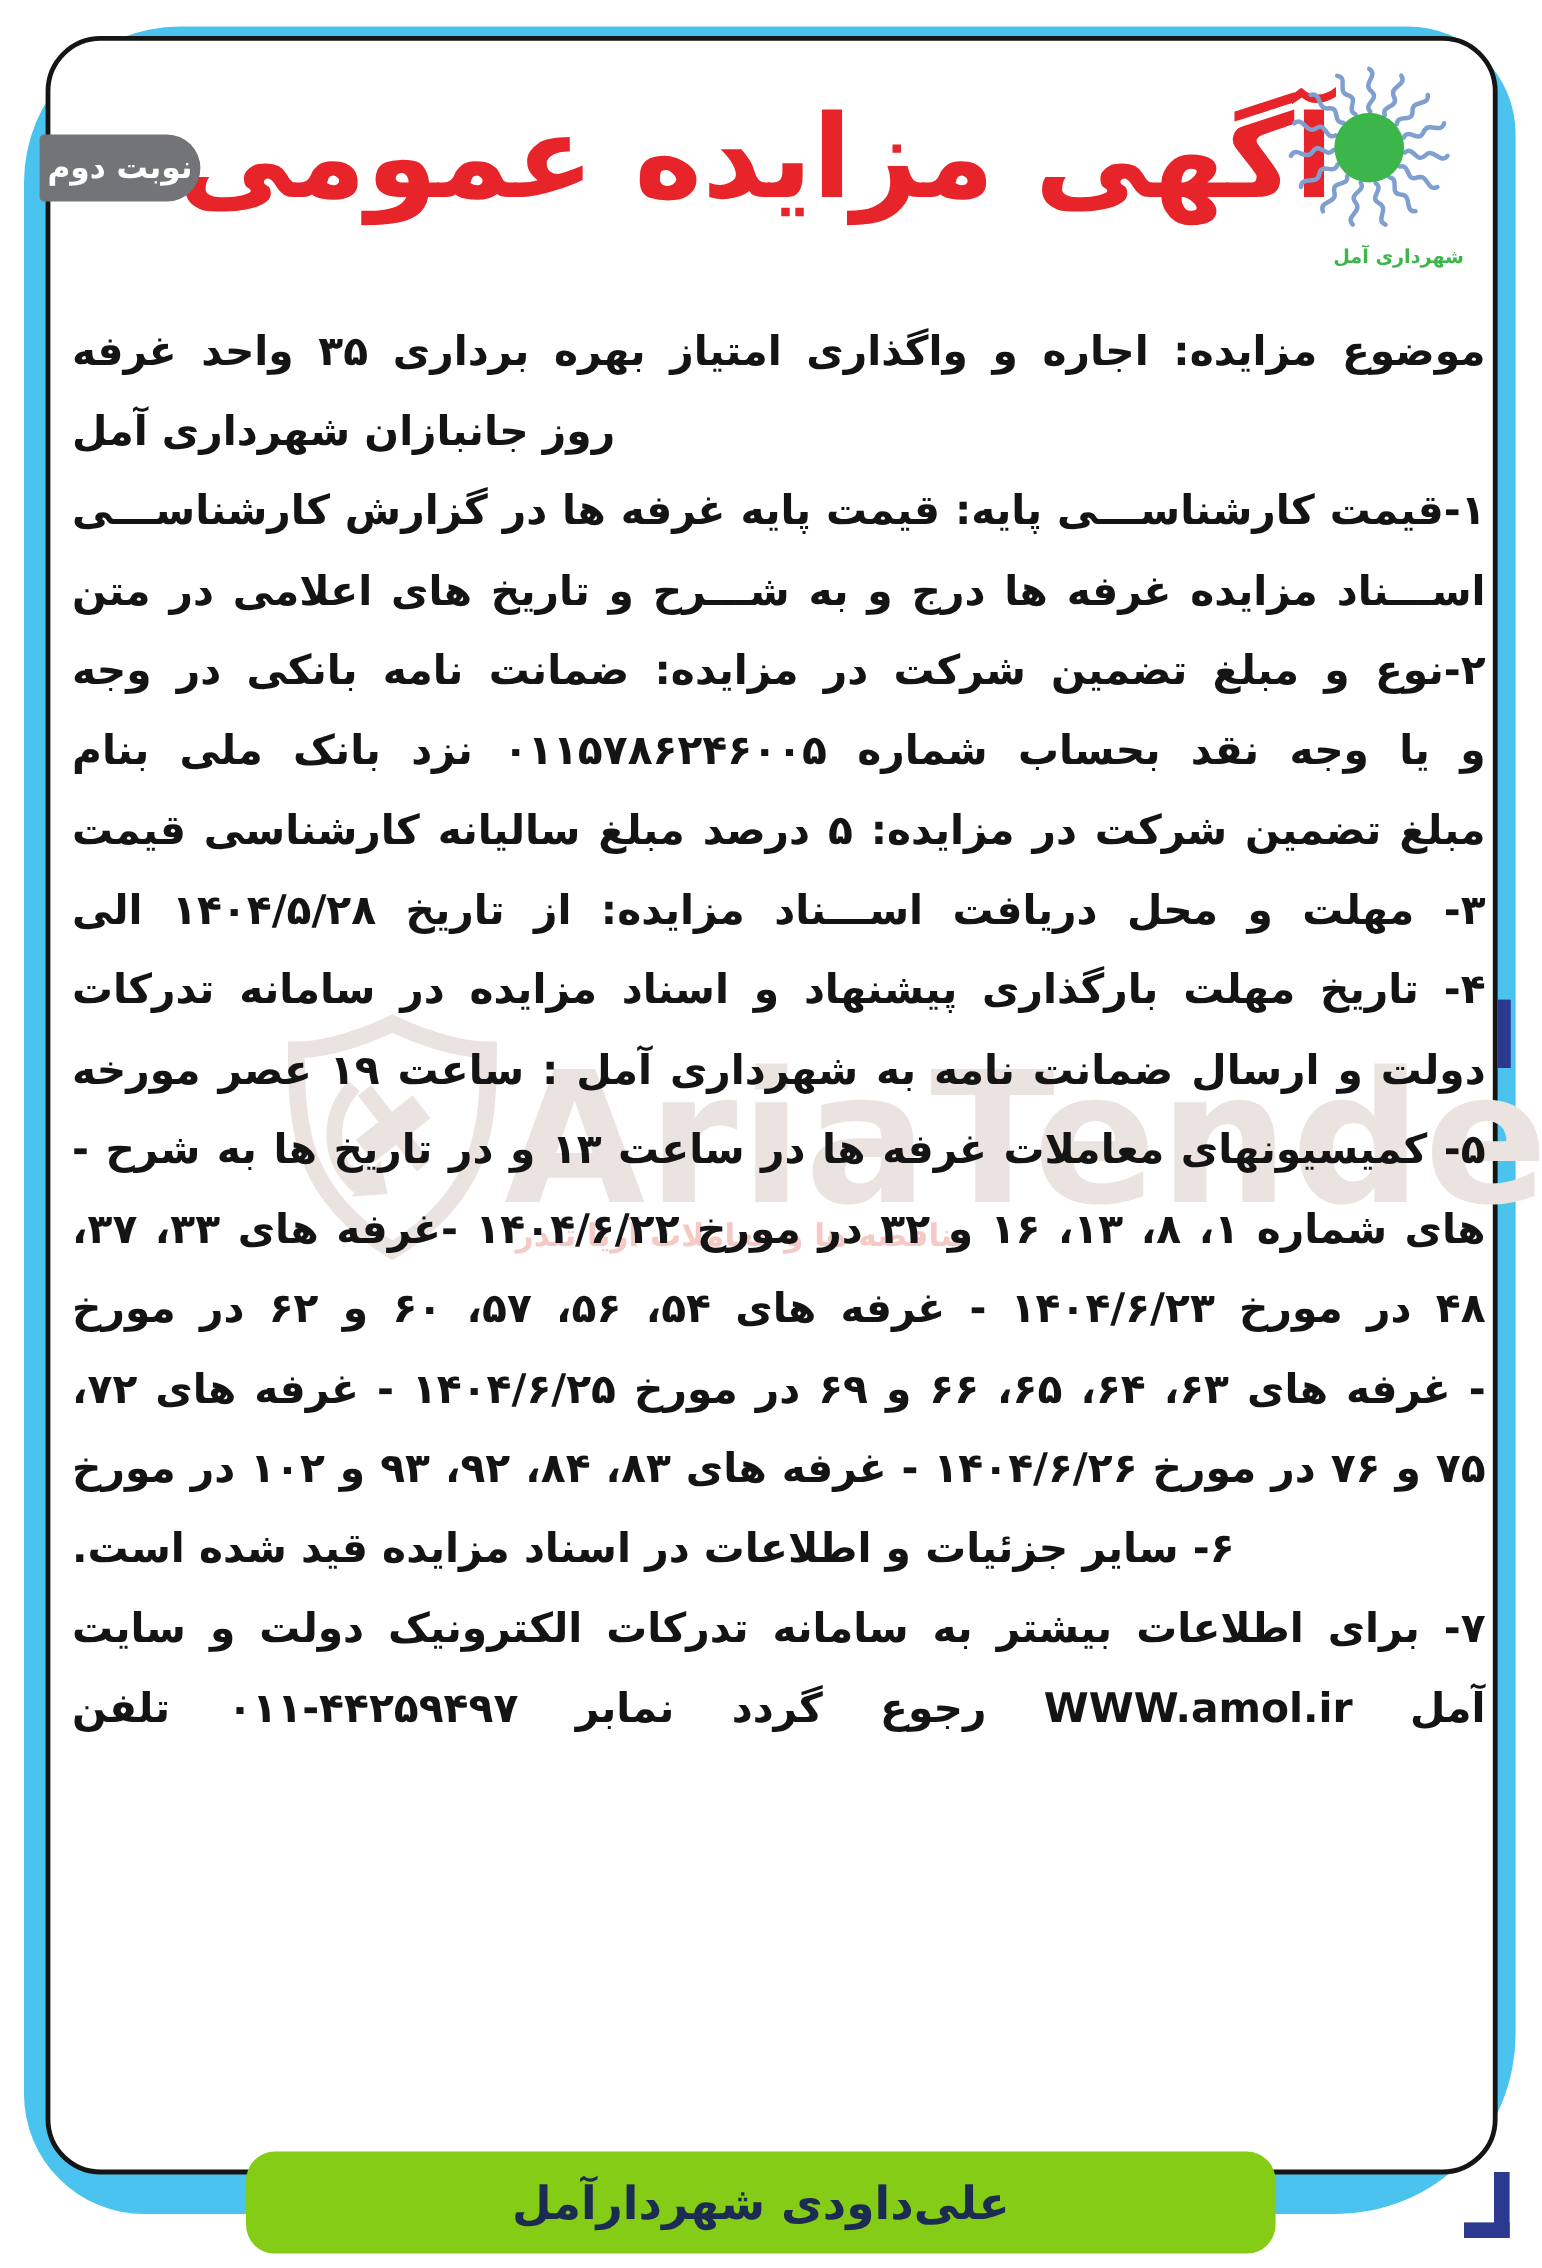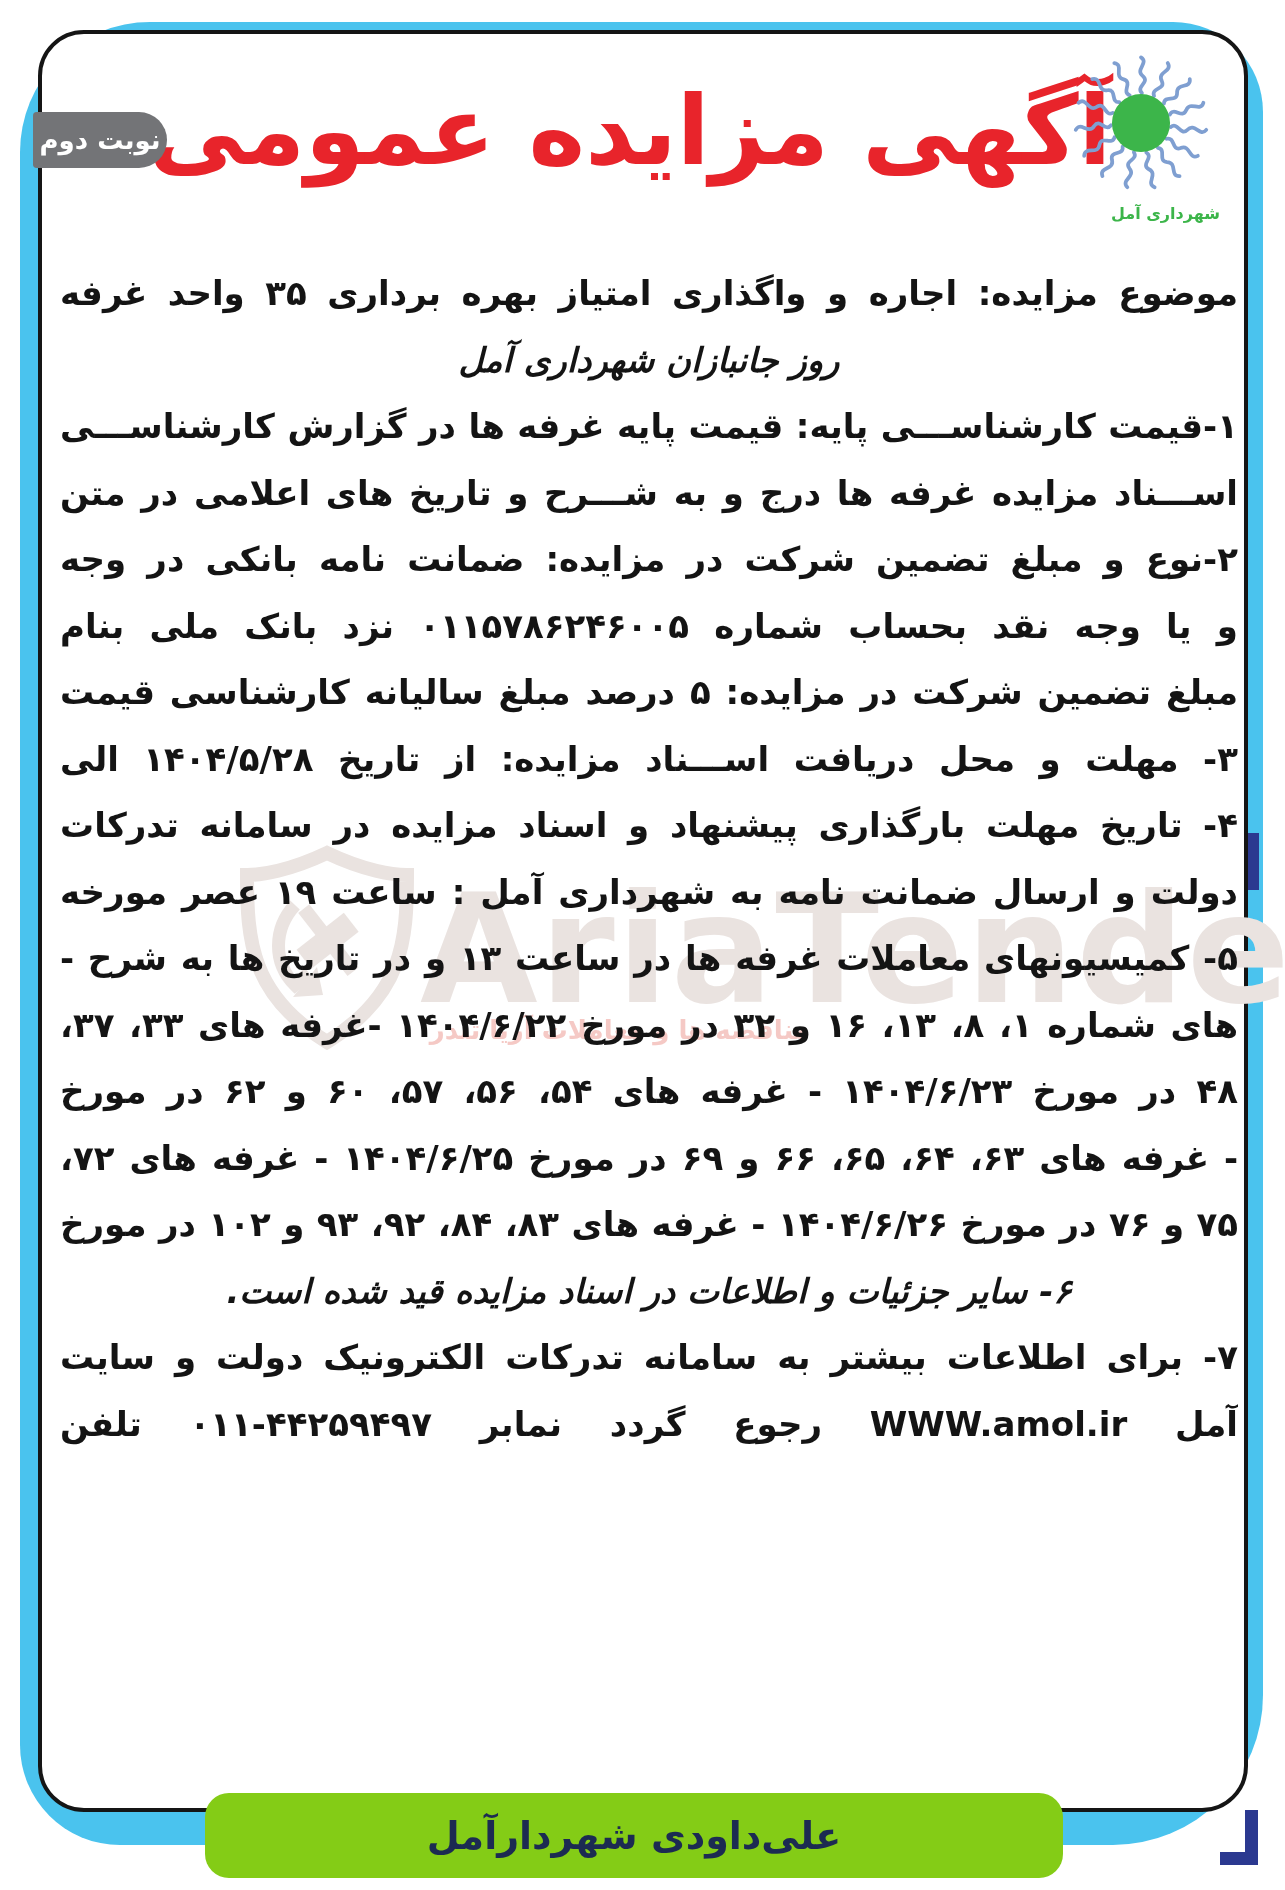--- a/index.html
+++ b/index.html
@@ -55,21 +55,21 @@
     direction:rtl; text-align:center; color:#f5c9c5; font-size:26px;
     font-weight:bold; letter-spacing:13px; white-space:nowrap;margin-top:30px;
   }
   
   .body-text{
     position:absolute; left:60px; top:260px; width:1178px; z-index:2;
     direction:rtl; color:#141414; font-size:34px; font-weight:bold;
   }
   .line{ line-height:66.5px; height:66.5px; overflow:hidden; }
   .line.j{ text-align:justify; text-align-last:justify; }
-  .line.r{ text-align:center;font-style:italic; }
+  .line.r{ text-align:left; }
   
   .signature-bar{
     position:absolute; left:205px; top:1793px; width:858px; height:85px;
     background:#84cc16; border-radius:24px; z-index:7;
     display:flex; align-items:center; justify-content:center;
   }
   .signature-text{
     color:#1c2b52; font-size:38px; font-weight:bold; direction:rtl; white-space:nowrap;
   }
   

